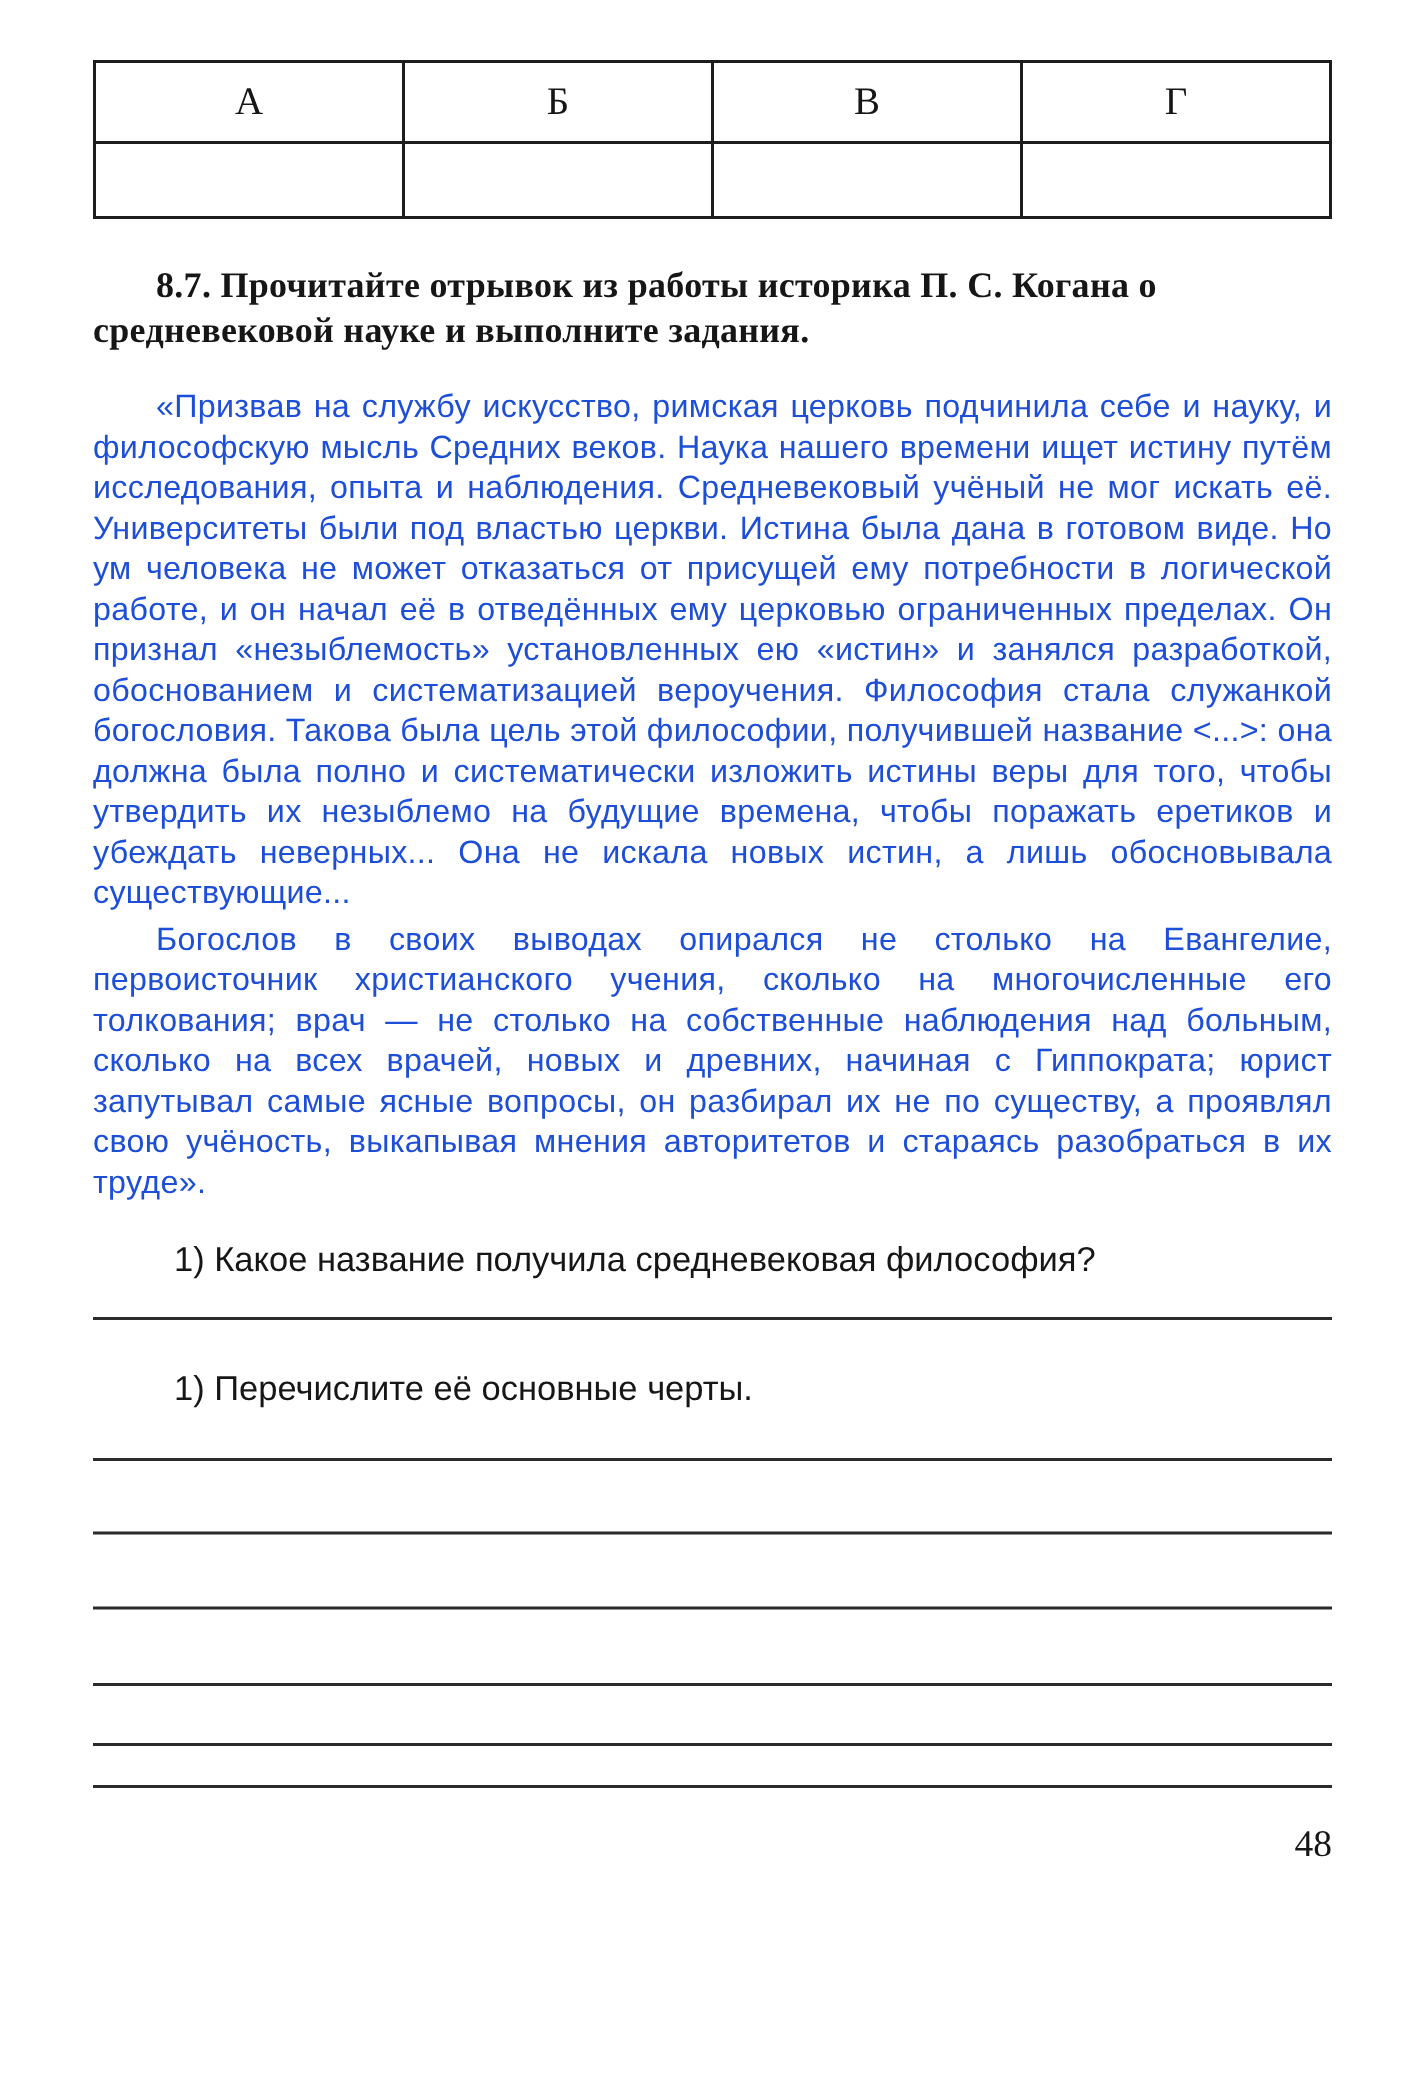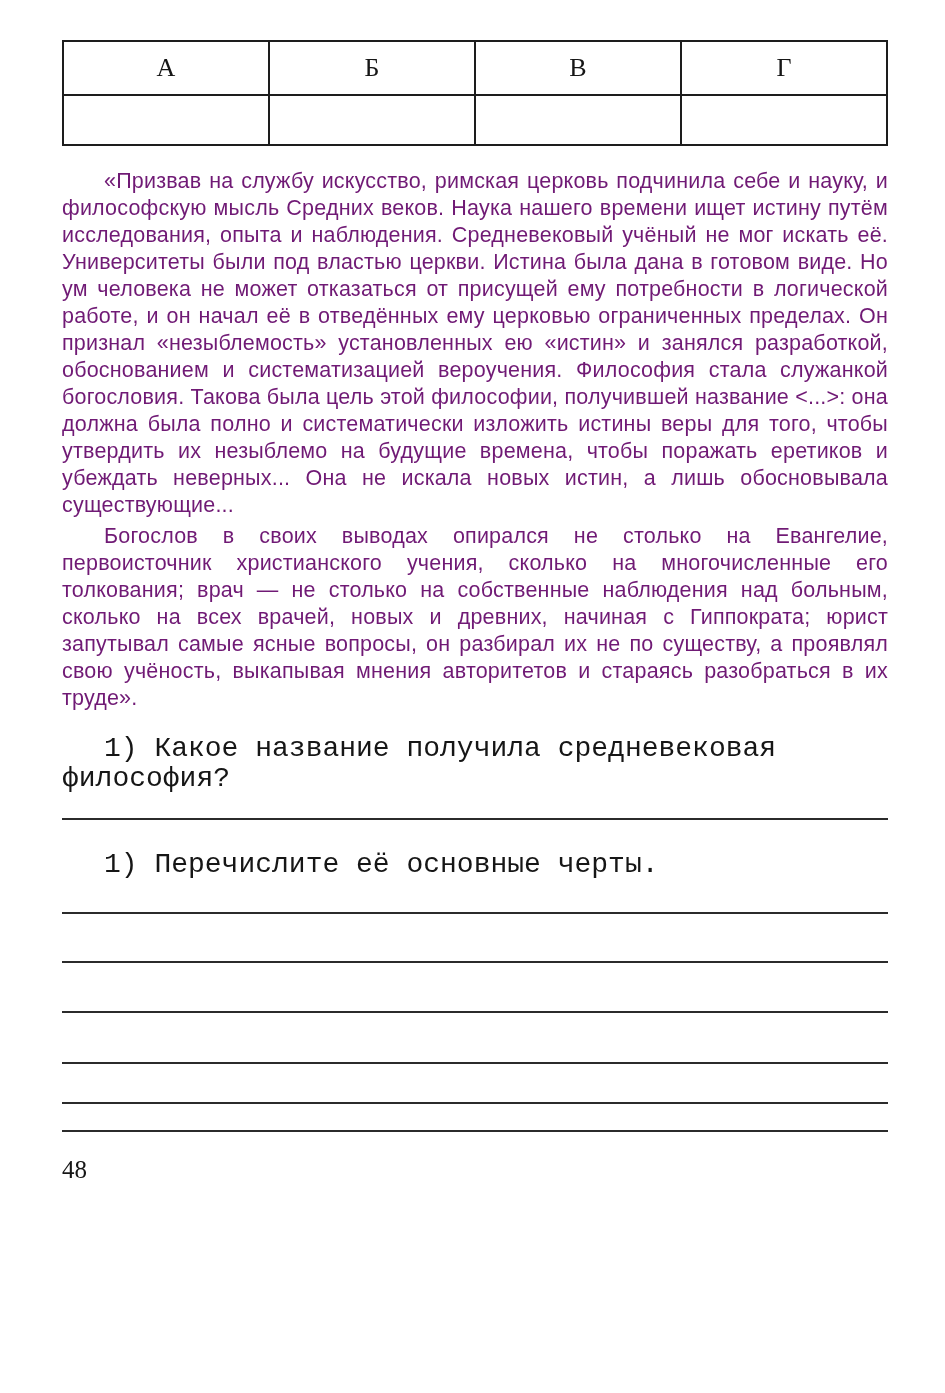--- a/index.html
+++ b/index.html
@@ -52,32 +52,32 @@
 
   
   .quote {
     margin: 22px 0 0 0;
     font-family: "Liberation Sans", sans-serif;
     font-size: 21.5px;
     line-height: 27px;
     text-align: justify;
     text-indent: 42px;
     letter-spacing: 0.2px;
-    color: #701a75;
+    color: #1d4ed8;
   }
   .quote + .quote { margin-top: 4px; }
 
   
   .question {
-    font-family: Liberation Mono, monospace;
-    font-size: 28px;
+    font-family: Liberation Sans, sans-serif;
+    font-size: 23px;
     line-height: 30px;
     text-indent: 42px;
     text-align: left;
-    margin: 0;
+    margin: 12px;
   }
   .question.q1 { margin-top: 22px; }
   .question.q2 { margin-top: 30px; }
   .question.q3 { margin-top: 34px; }
 
   
   .answer-line {
     height: 0;
     border-bottom: 2px solid #2b2b2b;
   }
@@ -88,21 +88,21 @@
   .answer-line.l-q2-4 { margin-top: 49px; }
   .answer-line.l-q2-5 { margin-top: 38px; }
   .answer-line.l-q2-6 { margin-top: 26px; }
 
   
   .page-number {
     margin-top: 24px;
     font-family: "Liberation Serif", serif;
     font-size: 25px;
     line-height: 28px;
-    text-align: left;
+    text-align: right;
   }
 </style>
 </head>
 <body>
 
 <div class="page">
 
   <table class="answer-table">
     <tbody>
       <tr class="hdr">
@@ -113,20 +113,21 @@
       </tr>
       <tr class="blank">
         <td></td>
         <td></td>
         <td></td>
         <td></td>
       </tr>
     </tbody>
   </table>
 
+  <p class="heading">8.7. Прочитайте отрывок из работы историка П. С. Когана о средневековой науке и выполните задания.</p>
 
   <p class="quote">«Призвав на службу искусство, римская церковь подчинила себе и науку, и философскую мысль Средних веков. Наука нашего времени ищет истину путём исследования, опыта и наблюдения. Средневековый учёный не мог искать её. Университеты были под властью церкви. Истина была дана в готовом виде. Но ум человека не может отказаться от присущей ему потребности в логической работе, и он начал её в отведённых ему церковью ограниченных пределах. Он признал «незыблемость» установленных ею «истин» и занялся разработкой, обоснованием и систематизацией вероучения. Философия стала служанкой богословия. Такова была цель этой философии, получившей название &lt;...&gt;: она должна была полно и систематически изложить истины веры для того, чтобы утвердить их незыблемо на будущие времена, чтобы поражать еретиков и убеждать неверных... Она не искала новых истин, а лишь обосновывала существующие...</p>
   <p class="quote">Богослов в своих выводах опирался не столько на Евангелие, первоисточник христианского учения, сколько на многочисленные его толкования; врач — не столько на собственные наблюдения над больным, сколько на всех врачей, новых и древних, начиная с Гиппократа; юрист запутывал самые ясные вопросы, он разбирал их не по существу, а проявлял свою учёность, выкапывая мнения авторитетов и стараясь разобраться в их труде».</p>
 
   <p class="question q1">1) Какое название получила средневековая философия?</p>
   <div class="answer-line l-q1"></div>
 
   <p class="question q2">1) Перечислите её основные черты.</p>
   <div class="answer-line l-q2-1"></div>
   <div class="answer-line l-q2-2"></div>

